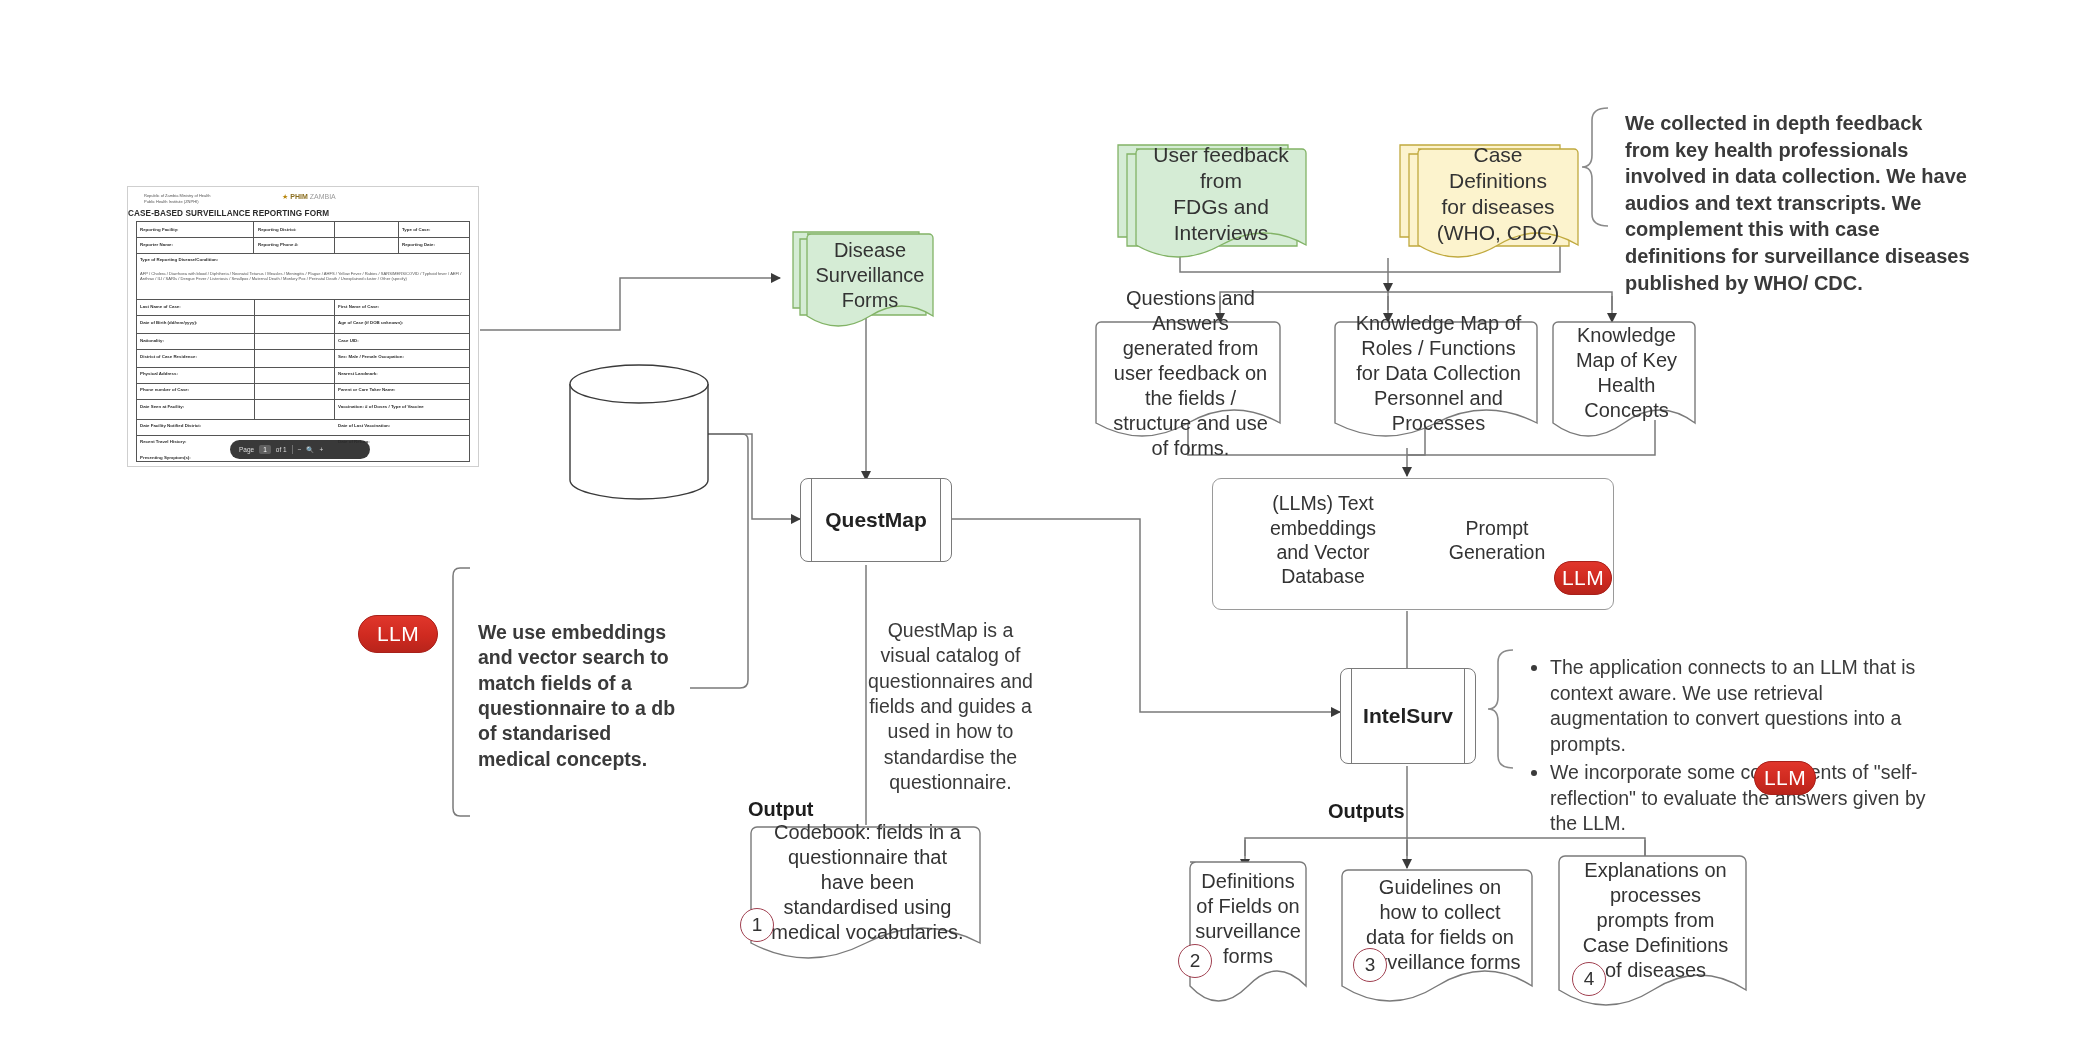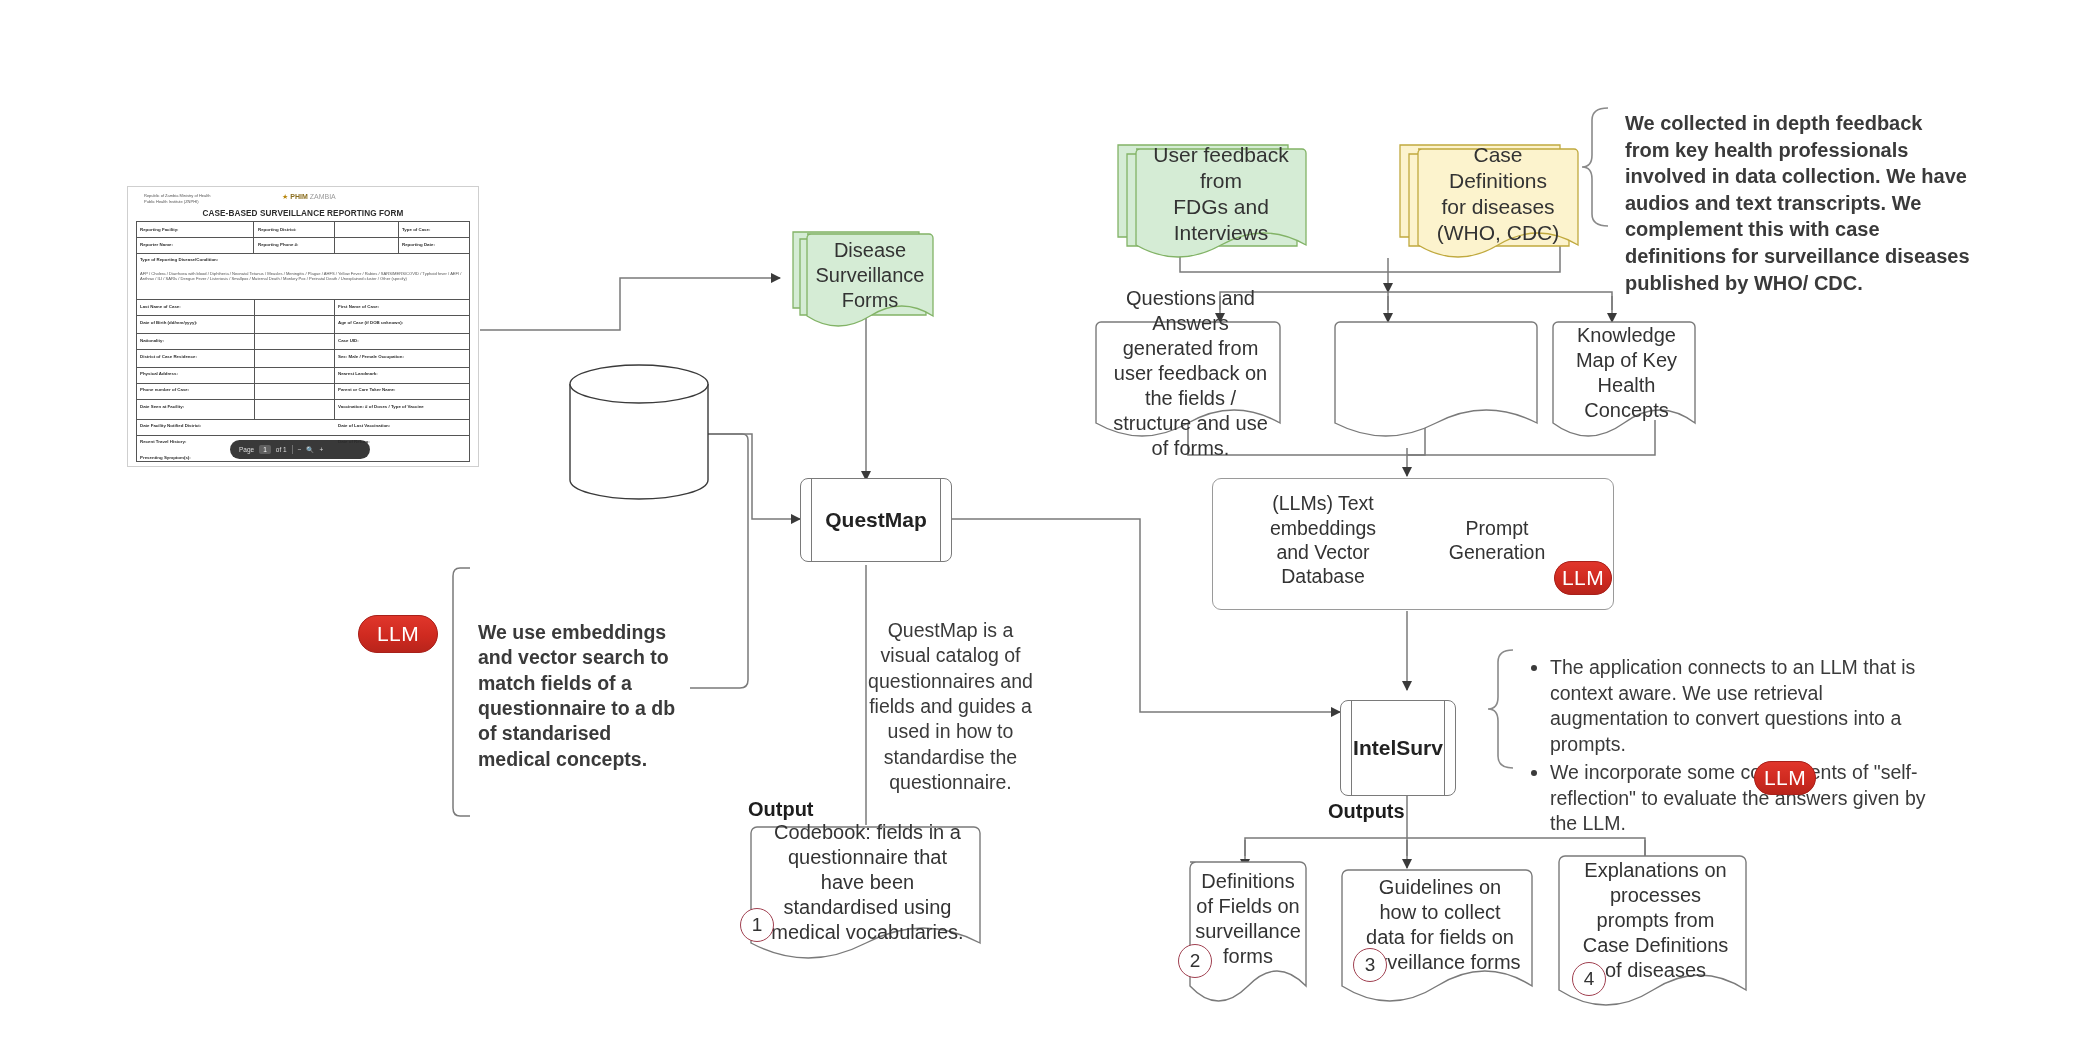--- a/index.html
+++ b/index.html
@@ -51,21 +51,21 @@
              box-sizing:border-box;}
 
   
   .bullets{position:absolute;font-size:19.5px;line-height:1.32;color:#3a3a3a;}
   .bullets ul{margin:0;padding-left:20px;list-style:disc;}
   .bullets li{margin:0 0 2px 0;}
 
   
   .formwrap{position:absolute;background:#ffffff;border:1px solid #cfcfcf;box-sizing:border-box;overflow:hidden;}
   .formlogo{position:absolute;font-size:7px;color:#8a6d1e;font-weight:bold;}
-  .formtitle{position:absolute;left:0;right:0;text-align:center;font-size:8.2px;font-weight:bold;
+  .formtitle{position:absolute;left:0;right:0;text-align:left;font-size:8.2px;font-weight:bold;
              color:#2b2b2b;letter-spacing:.1px;}
   .formcorner{position:absolute;font-size:4px;color:#555;line-height:1.5;}
   .frow{position:absolute;border-top:.8px solid #555;left:8px;right:8px;}
   .fcol{position:absolute;border-left:.8px solid #555;}
   .fcell{position:absolute;font-size:4.4px;color:#2c2c2c;font-weight:bold;line-height:1.25;}
   .fcellr{position:absolute;font-size:4.1px;color:#555;line-height:1.25;}
   .pdftool{position:absolute;background:#2b2b2b;border-radius:14px;display:flex;align-items:center;
            gap:5px;padding:0 9px;box-sizing:border-box;color:#ddd;font-size:6.5px;opacity:.93;}
   .pdftool .pg{background:#555;border-radius:2px;padding:1px 4px;color:#fff;}
   .pdftool .sep{width:1px;height:9px;background:#666;}
@@ -264,31 +264,34 @@
 for diseases
 (WHO, CDC)</span>
   </div>
 
 
   <div class="tblock left" style="left:1625px;top:110px;width:345px;font-size:20px;line-height:1.33;">We collected in depth feedback from key health professionals involved in data collection. We have audios and text transcripts.  We complement this with case definitions for surveillance diseases published by WHO/ CDC.</div>
 
   <div class="doctext" style="left:1101px;top:328px;width:179px;height:90px;">
     <span class="lbl">Questions and Answers generated from user feedback on the fields / structure and use of forms.</span>
   </div>
+  <div class="doctext" style="left:1340px;top:328px;width:197px;height:90px;">
+    <span class="lbl">Knowledge Map of Roles / Functions for Data Collection Personnel and Processes</span>
+  </div>
   <div class="doctext" style="left:1558px;top:328px;width:137px;height:90px;">
     <span class="lbl">Knowledge Map of Key Health Concepts</span>
   </div>
 
   <div class="procbox" style="left:800px;top:478px;width:152px;height:84px;">
     <div class="bar" style="left:10px;"></div>
     <div class="bar" style="right:10px;"></div>
     <div class="ptitle">QuestMap</div>
   </div>
 
-  <div class="procbox" style="left:1340px;top:700px;width:116px;height:96px;">
+  <div class="procbox" style="left:1340px;top:668px;width:136px;height:96px;">
     <div class="bar" style="left:10px;"></div>
     <div class="bar" style="right:10px;"></div>
     <div class="ptitle">IntelSurv</div>
   </div>
 
   <div class="groupbox" style="left:1212px;top:478px;width:402px;height:132px;"></div>
   <div class="hexlabel" style="left:1248px;top:495px;width:150px;height:90px;">
     <span class="lbl">(LLMs) Text embeddings and Vector Database</span>
   </div>
   <div class="hexlabel" style="left:1422px;top:495px;width:150px;height:90px;">

